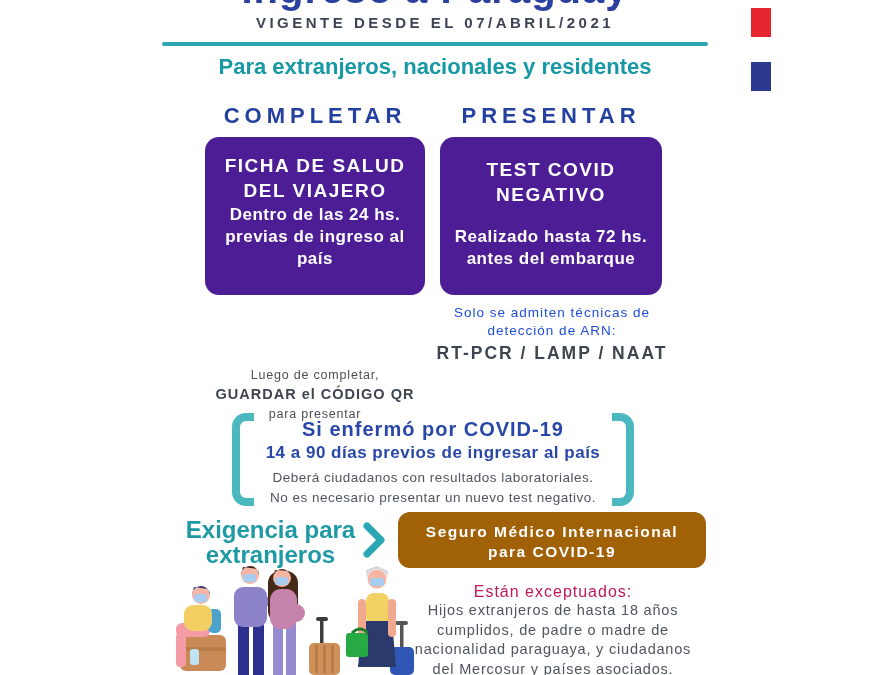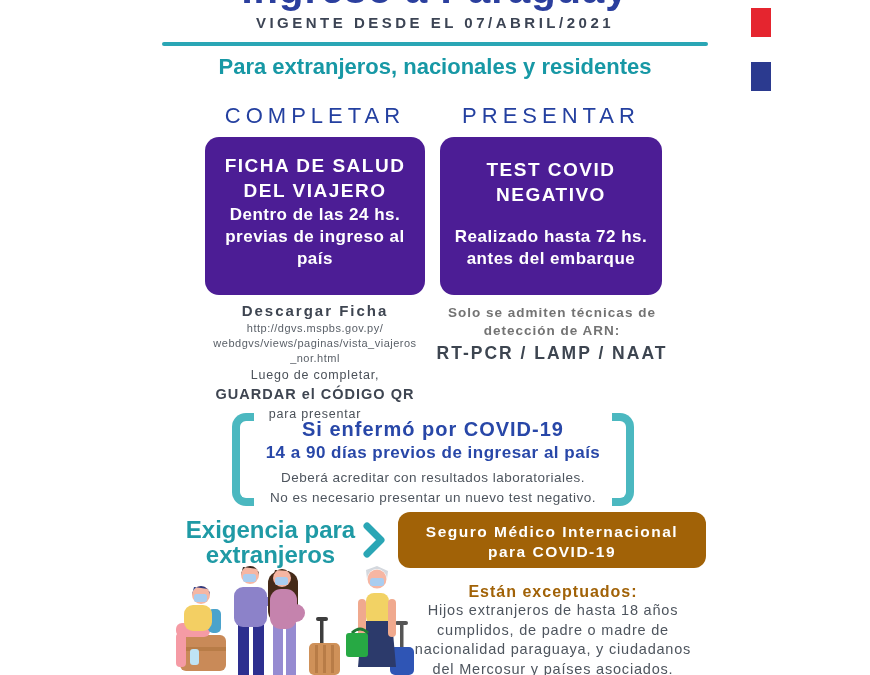--- a/index.html
+++ b/index.html
@@ -22,41 +22,41 @@
   .divider{position:absolute;left:2px;top:42px;width:546px;height:4px;background:#2aa6b5;border-radius:2px;}
   .flag-red{position:absolute;left:751px;top:8px;width:20px;height:29px;background:#e5252f;}
   .flag-blue{position:absolute;left:751px;top:62px;width:20px;height:29px;background:#2b3a8f;}
 
   .audience{
     position:absolute;left:0;top:54px;width:550px;text-align:center;
     font-size:22px;font-weight:800;color:#1798a5;white-space:nowrap;
   }
 
   
-  .colhead{position:absolute;top:103px;font-size:22px;font-weight:400;letter-spacing:5px;color:#2440a0;text-align:center;white-space:nowrap;}
+  .colhead{position:absolute;top:103px;font-size:22px;font-weight:700;letter-spacing:5px;color:#2440a0;text-align:center;white-space:nowrap;}
   .colhead.left{left:45px;width:220px;}
   .colhead.right{left:280px;width:222px;}
 
   .card{
     position:absolute;top:137px;height:158px;background:#4c1d95;border-radius:14px;
     color:#ffffff;text-align:center;box-sizing:border-box;padding:16px 10px 0 10px;
   }
   .card.left{left:45px;width:220px;}
   .card.right{left:280px;width:222px;}
   .card-title{font-size:19px;font-weight:800;letter-spacing:1.5px;line-height:1.32;}
   .card-body{margin-top:1px;font-size:17px;font-weight:700;letter-spacing:0.5px;line-height:1.3;}
   .card.right .card-title{margin-top:4px;}
   .card.right .card-body{margin-top:19px;}
 
   .download{position:absolute;left:25px;top:302px;width:260px;text-align:center;}
   .download-label{font-size:15px;font-weight:800;letter-spacing:2px;color:#3e4551;}
   .download-url{margin-top:2px;font-size:11px;letter-spacing:0.5px;color:#5a6068;line-height:1.35;}
 
   .arn-note{position:absolute;left:268px;top:304px;width:248px;text-align:center;}
-  .arn-line{font-size:13.5px;font-weight:700;letter-spacing:1px;color:#737373;line-height:1.35;}
+  .arn-line{font-size:13.5px;font-weight:400;letter-spacing:1px;color:#1d4ed8;line-height:1.35;}
   .arn-methods{margin-top:3px;font-size:17.5px;font-weight:700;letter-spacing:2px;color:#3d4550;white-space:nowrap;}
 
   .qr-note{position:absolute;left:25px;top:366px;width:260px;text-align:center;color:#4a5058;}
   .qr-l1,.qr-l3{font-size:12.5px;letter-spacing:0.8px;line-height:1.45;}
   .qr-l2{font-size:14.5px;font-weight:800;letter-spacing:1px;color:#3e4551;line-height:1.45;}
 
   
   .bracket{position:absolute;top:413px;width:22px;height:93px;box-sizing:border-box;}
   .bracket.left{
     left:72px;border:8px solid #4bb8c0;border-right:none;border-radius:14px 0 0 14px;
@@ -74,21 +74,21 @@
     font-size:24px;font-weight:800;color:#1f9aa5;line-height:1.05;}
   .chevron{position:absolute;left:203px;top:522px;width:22px;height:36px;}
   .seguro-box{
     position:absolute;left:238px;top:512px;width:308px;height:56px;background:#a16207;border-radius:12px;
     color:#ffffff;text-align:center;box-sizing:border-box;padding-top:10px;
     font-size:15.5px;font-weight:800;letter-spacing:1.5px;line-height:1.3;
   }
 
   
   .exceptions{position:absolute;left:237px;top:583px;width:312px;text-align:center;}
-  .exceptions-title{font-size:16px;font-weight:700;letter-spacing:1px;color:#a16207;text-align:center;}
+  .exceptions-title{font-size:16px;font-weight:400;letter-spacing:1px;color:#be185d;text-align:center;}
   .exceptions-line{font-size:14.5px;letter-spacing:0.8px;color:#4e555e;line-height:1.35;}
 
   .illustration{position:absolute;left:0px;top:563px;width:255px;height:112px;}
 </style>
 </head>
 <body>
 
 <div class="poster">
 
   <div class="flag-red"></div>
@@ -108,49 +108,41 @@
     <div class="card left">
       <div class="card-title">FICHA DE SALUD DEL VIAJERO</div>
       <div class="card-body">Dentro de las 24 hs. previas de ingreso al país</div>
     </div>
 
     <div class="card right">
       <div class="card-title">TEST COVID NEGATIVO</div>
       <div class="card-body">Realizado hasta 72 hs. antes del embarque</div>
     </div>
 
-    <div class="download">
-      <div class="download-label">Descargar Ficha</div>
-      <div class="download-url">
-        <div>http://dgvs.mspbs.gov.py/</div>
-        <div>webdgvs/views/paginas/vista_viajeros</div>
-        <div>_nor.html</div>
-      </div>
-    </div>
 
     <div class="arn-note">
       <div class="arn-line">Solo se admiten técnicas de</div>
       <div class="arn-line">detección de ARN:</div>
       <div class="arn-methods">RT-PCR / LAMP / NAAT</div>
     </div>
 
     <div class="qr-note">
       <div class="qr-l1">Luego de completar,</div>
       <div class="qr-l2">GUARDAR el CÓDIGO QR</div>
       <div class="qr-l3">para presentar</div>
     </div>
 
     <div class="bracket left"></div>
     <div class="bracket right"></div>
 
     <div class="callout">
       <div class="callout-title">Si enfermó por COVID-19</div>
       <div class="callout-sub">14 a 90 días previos de ingresar al país</div>
       <div class="callout-body">
-        <div>Deberá acreditar con resultados laboratoriales.</div>
+        <div>Deberá ciudadanos con resultados laboratoriales.</div>
         <div>No es necesario presentar un nuevo test negativo.</div>
       </div>
     </div>
 
     <div class="exigencia">
       <div>Exigencia para</div>
       <div>extranjeros</div>
     </div>
 
     <svg class="chevron" viewBox="0 0 22 36">

